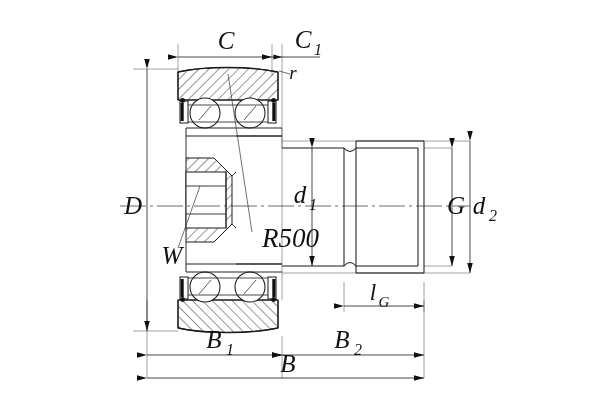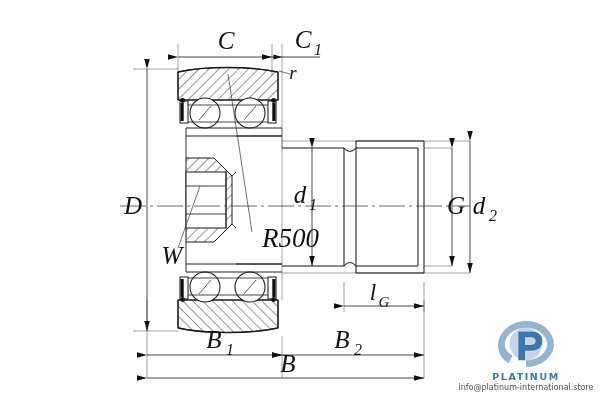--- a/index.html
+++ b/index.html
@@ -229,28 +229,14 @@
 
       <g>
         <text x="342" y="348" font-size="25" text-anchor="middle">B</text>
         <text x="358" y="355" font-size="16" text-anchor="middle">2</text>
       </g>
 
       <text x="288" y="372" font-size="25" text-anchor="middle">B</text>
     </g>
   </svg>
 
-  <div class="wm-wrap">
-    <svg class="wm-mark" viewBox="0 0 64 54">
-      <path d="M32 3 C16 3 3 15 3 28 C3 36 7 43 14 47 L18 39 C13 36 10 32 10 27
-               C10 18 20 10 32 10 C44 10 54 18 54 27 C54 36 44 44 32 44
-               L32 51 C48 51 61 40 61 27 C61 14 48 3 32 3 Z" fill="#2b6ca3" opacity="0.55"></path>
-      <circle cx="32" cy="27" r="17" fill="#2b6ca3" opacity="0.30"></circle>
-      <path d="M24 14 L38 14 C45 14 49 18 49 24 C49 30 45 34 38 34 L31 34 L31 44 L24 44 Z
-               M31 20 L31 28 L37 28 C40 28 42 26.5 42 24 C42 21.5 40 20 37 20 Z" fill="#ffffff"></path>
-      <path d="M24 14 L38 14 C45 14 49 18 49 24 C49 30 45 34 38 34 L31 34 L31 44 L24 44 Z
-               M31 20 L31 28 L37 28 C40 28 42 26.5 42 24 C42 21.5 40 20 37 20 Z" fill="#2b6ca3"></path>
-    </svg>
-    <div class="wm-name">PLATINUM</div>
-    <div class="wm-mail">info@platinum-international.store</div>
-  </div>
 
 </div>
 
 </body></html>

